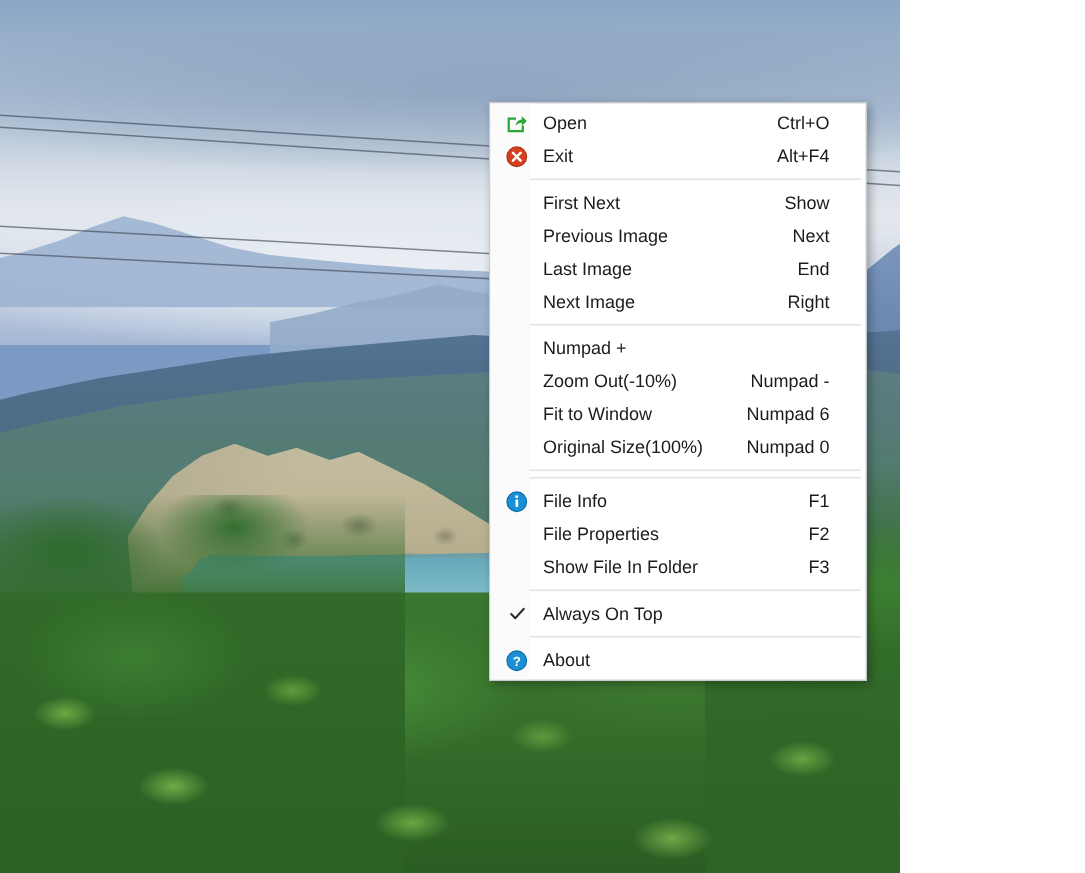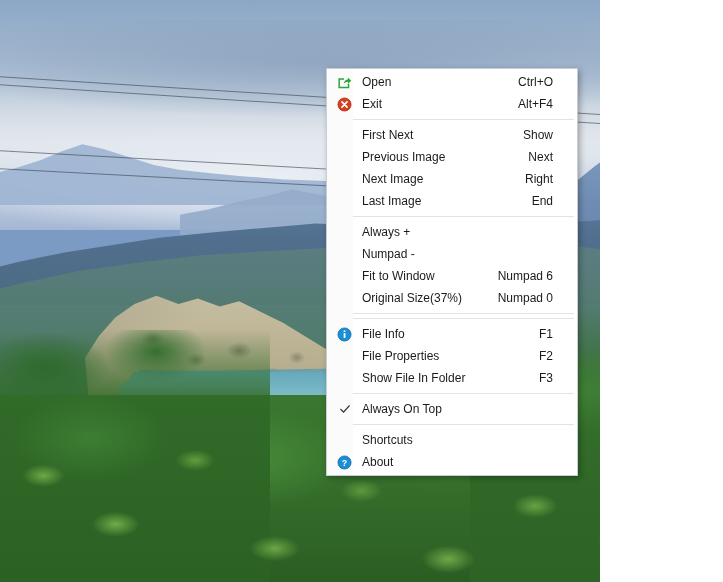--- a/index.html
+++ b/index.html
@@ -263,45 +263,46 @@
           <div class="mi-label">First Next</div>
           <div class="mi-key">Show</div>
         </div>
         <div class="mi">
           <div class="mi-icon"></div>
           <div class="mi-label">Previous Image</div>
           <div class="mi-key">Next</div>
         </div>
         <div class="mi">
           <div class="mi-icon"></div>
+          <div class="mi-label">Last Image</div>
+          <div class="mi-key">End</div>
+        </div>
+        <div class="mi">
+          <div class="mi-icon"></div>
           <div class="mi-label">Next Image</div>
           <div class="mi-key">Right</div>
         </div>
-        <div class="mi">
-          <div class="mi-icon"></div>
-          <div class="mi-label">Last Image</div>
-          <div class="mi-key">End</div>
-        </div>
-        <div class="sep"></div>
-        <div class="mi">
-          <div class="mi-icon"></div>
-          <div class="mi-key">Always +</div>
-        </div>
-        <div class="mi">
-          <div class="mi-icon"></div>
+        <div class="sep"></div>
+        <div class="mi">
+          <div class="mi-icon"></div>
+          <div class="mi-key">Numpad +</div>
+        </div>
+        <div class="mi">
+          <div class="mi-icon"></div>
+          <div class="mi-label">Zoom Out(-10%)</div>
           <div class="mi-key">Numpad -</div>
         </div>
         <div class="mi">
           <div class="mi-icon"></div>
           <div class="mi-label">Fit to Window</div>
           <div class="mi-key">Numpad 6</div>
         </div>
         <div class="mi">
           <div class="mi-icon"></div>
-          <div class="mi-label">Original Size(37%)</div>
+          <div class="mi-label">Original Size(100%)</div>
           <div class="mi-key">Numpad 0</div>
         </div>
         <div class="sep"></div>
         <div class="sep"></div>
         <div class="mi">
           <div class="mi-icon">
             <svg width="15" height="15" viewBox="0 0 16 16">
               <circle cx="8" cy="8" r="7" fill="#1a8fd4"></circle>
               <circle cx="8" cy="8" r="7" fill="none" stroke="#0b6ba8" stroke-width="0.8"></circle>
               <circle cx="8" cy="4.4" r="1.05" fill="#fff"></circle>
@@ -326,25 +327,20 @@
           <div class="mi-icon">
             <svg width="14" height="14" viewBox="0 0 16 16">
               <path d="M3.2 8.4 L6.3 11.6 L12.8 4.4" stroke="#2b2b2b" stroke-width="1.5" fill="none" stroke-linecap="round" stroke-linejoin="round"></path>
             </svg>
           </div>
           <div class="mi-label">Always On Top</div>
           <div class="mi-key"></div>
         </div>
         <div class="sep"></div>
         <div class="mi">
-          <div class="mi-icon"></div>
-          <div class="mi-label">Shortcuts</div>
-          <div class="mi-key"></div>
-        </div>
-        <div class="mi">
           <div class="mi-icon">
             <svg width="15" height="15" viewBox="0 0 16 16">
               <circle cx="8" cy="8" r="7" fill="#1a8fd4"></circle>
               <circle cx="8" cy="8" r="7" fill="none" stroke="#0b6ba8" stroke-width="0.8"></circle>
               <text x="8" y="11.8" font-family="Liberation Sans, sans-serif" font-size="9.5" font-weight="bold" fill="#fff" text-anchor="middle">?</text>
             </svg>
           </div>
           <div class="mi-label">About</div>
           <div class="mi-key"></div>
         </div>

